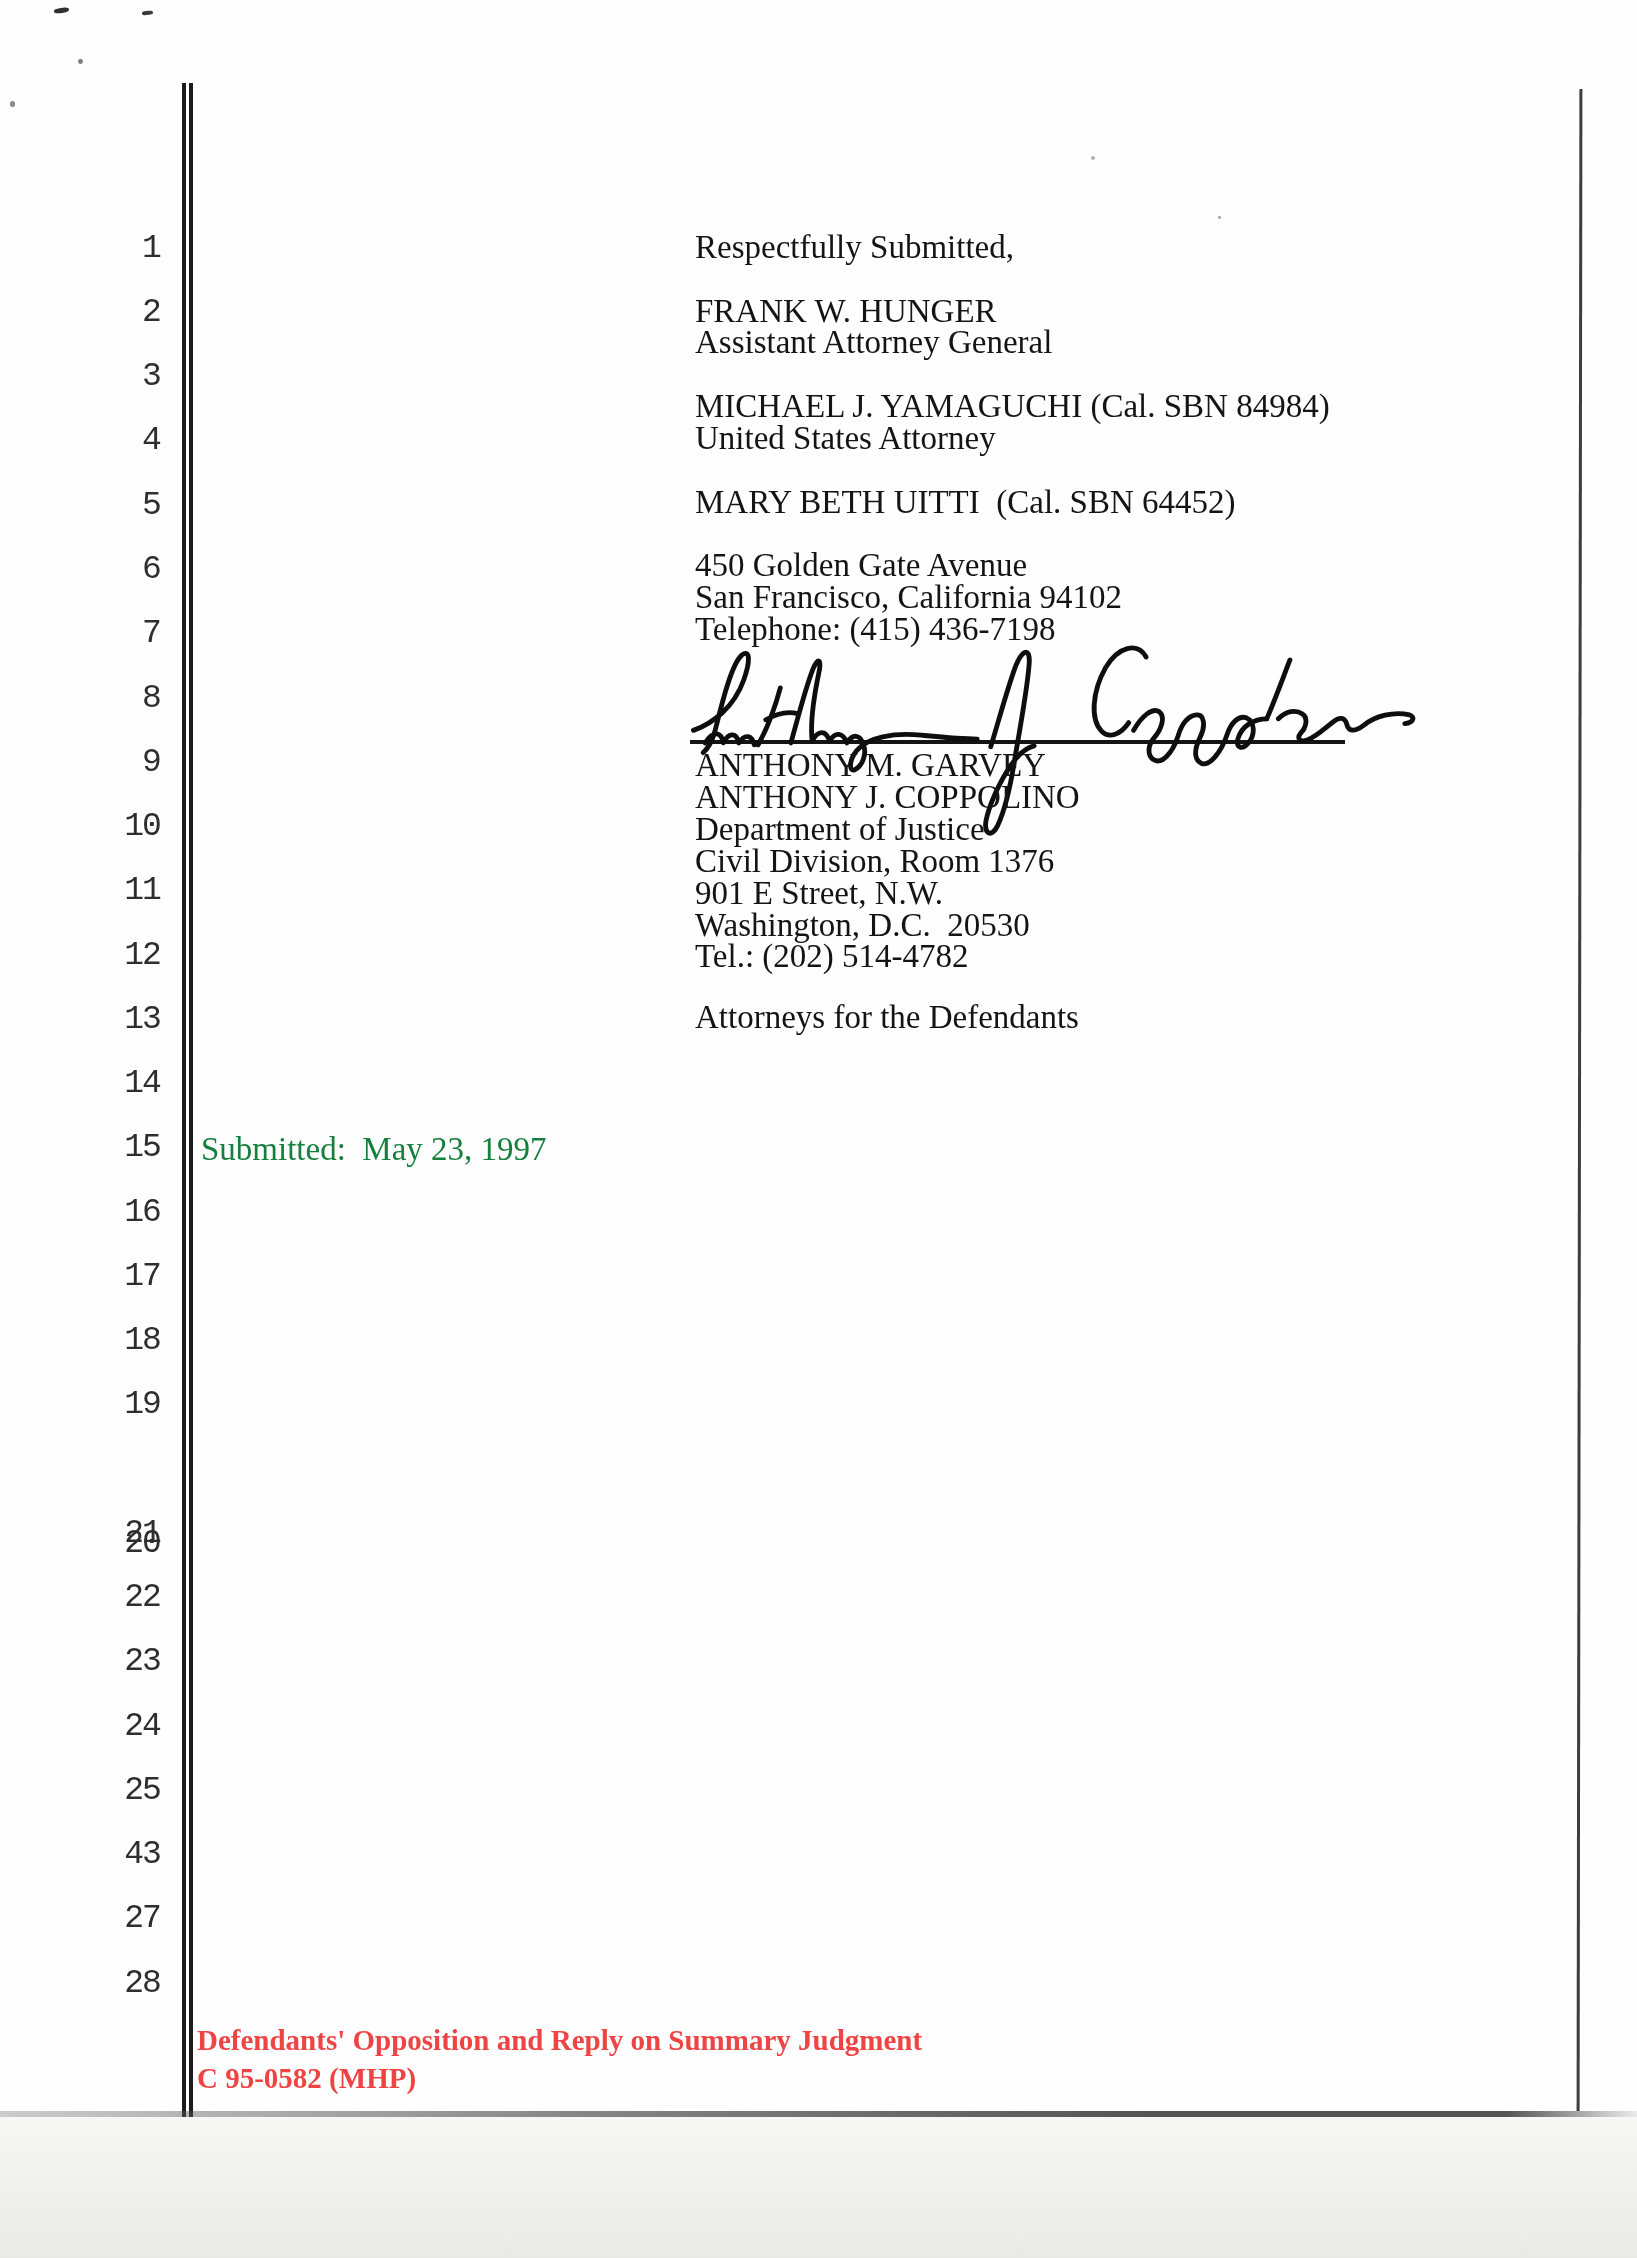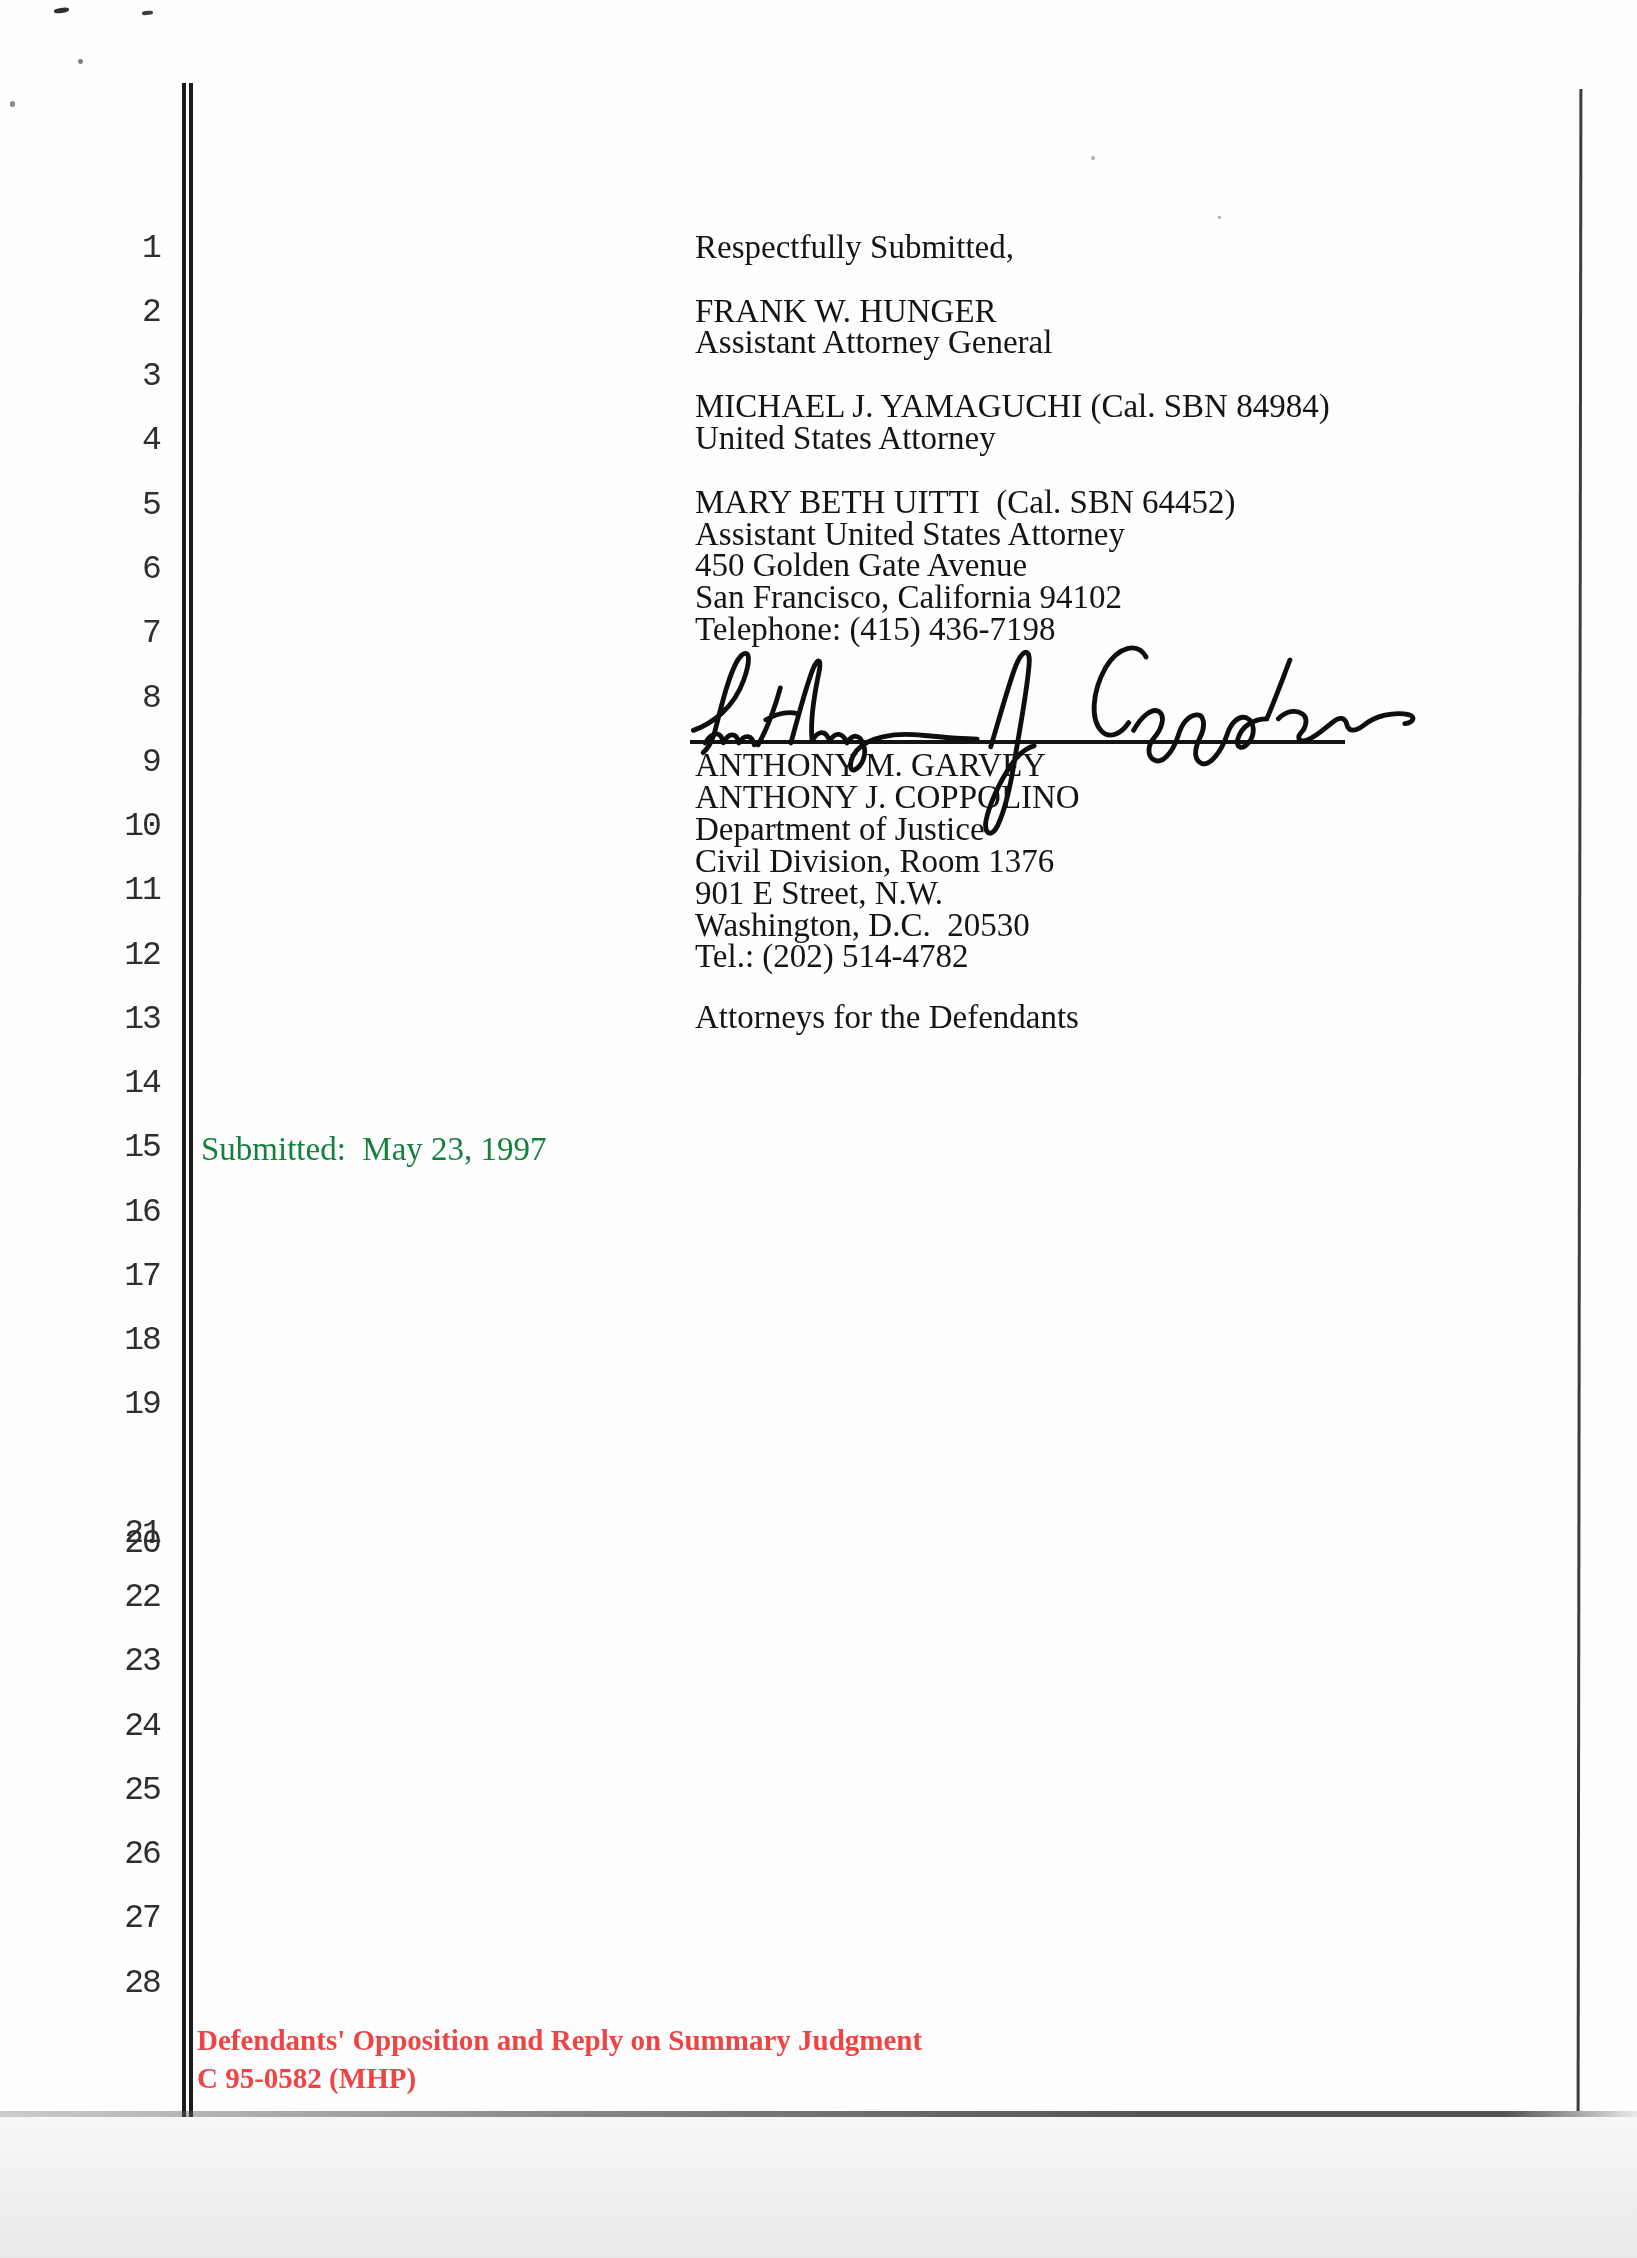--- a/index.html
+++ b/index.html
@@ -110,35 +110,34 @@
       <div class="line-no" style="top: 1196px;">16</div>
       <div class="line-no" style="top: 1260px;">17</div>
       <div class="line-no" style="top: 1324px;">18</div>
       <div class="line-no" style="top: 1388px;">19</div>
       <div class="line-no" style="top: 1527px; font-family: Liberation Mono, monospace;">20</div>
       <div class="line-no" style="top: 1517px;">21</div>
       <div class="line-no" style="top: 1581px;">22</div>
       <div class="line-no" style="top: 1645px;">23</div>
       <div class="line-no" style="top: 1710px;">24</div>
       <div class="line-no" style="top: 1774px;">25</div>
-      <div class="line-no" style="top: 1838px;">26</div>
+      <div class="line-no" style="top: 1838px;">43</div>
       <div class="line-no" style="top: 1902px;">27</div>
       <div class="line-no" style="top: 1967px;">28</div>
     </div>
 
   <div class="doc-line" style="top:230px">Respectfully Submitted,</div>
 
   <div class="doc-line" style="top:294px">FRANK W. HUNGER</div>
   <div class="doc-line" style="top:325px">Assistant Attorney General</div>
 
   <div class="doc-line" style="top:389px">MICHAEL J. YAMAGUCHI (Cal. SBN 84984)</div>
   <div class="doc-line" style="top:421px">United States Attorney</div>
 
   <div class="doc-line" style="top:485px">MARY BETH UITTI  (Cal. SBN 64452)</div>
-  <div class="doc-line" style="top:517px">Assistant United States Attorney</div>
   <div class="doc-line" style="top:548px">450 Golden Gate Avenue</div>
   <div class="doc-line" style="top:580px">San Francisco, California 94102</div>
   <div class="doc-line" style="top:612px">Telephone: (415) 436-7198</div>
 
   <div class="sig-underline"></div>
   <svg class="signature-svg" width="753" height="222" viewBox="0 0 780 230" aria-hidden="true">
     <g fill="none" stroke="#0e0e0e" stroke-width="5" stroke-linecap="round" stroke-linejoin="round">
       <path d="M 18 104 C 38 97 60 80 70 52 C 77 33 77 19 68 26 C 57 36 47 78 40 106 C 37 116 33 123 28 127"></path>
       <path d="M 30 117 C 39 103 47 106 49 117 C 55 105 63 107 65 117 C 71 107 79 109 81 119"></path>
       <path d="M 85 119 C 94 103 102 82 108 60 M 93 93 C 105 86 117 84 127 87"></path>

